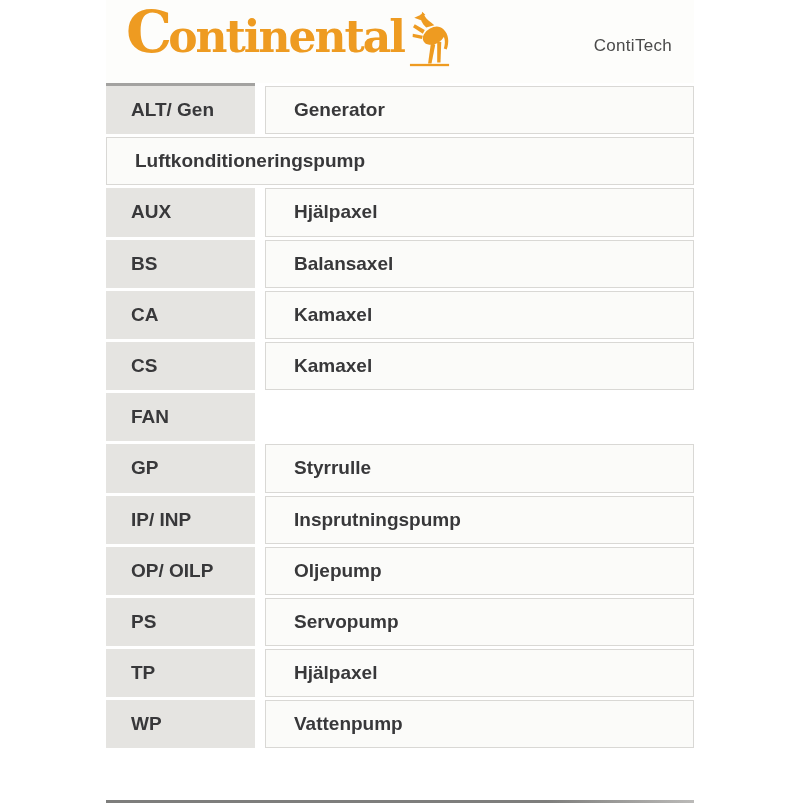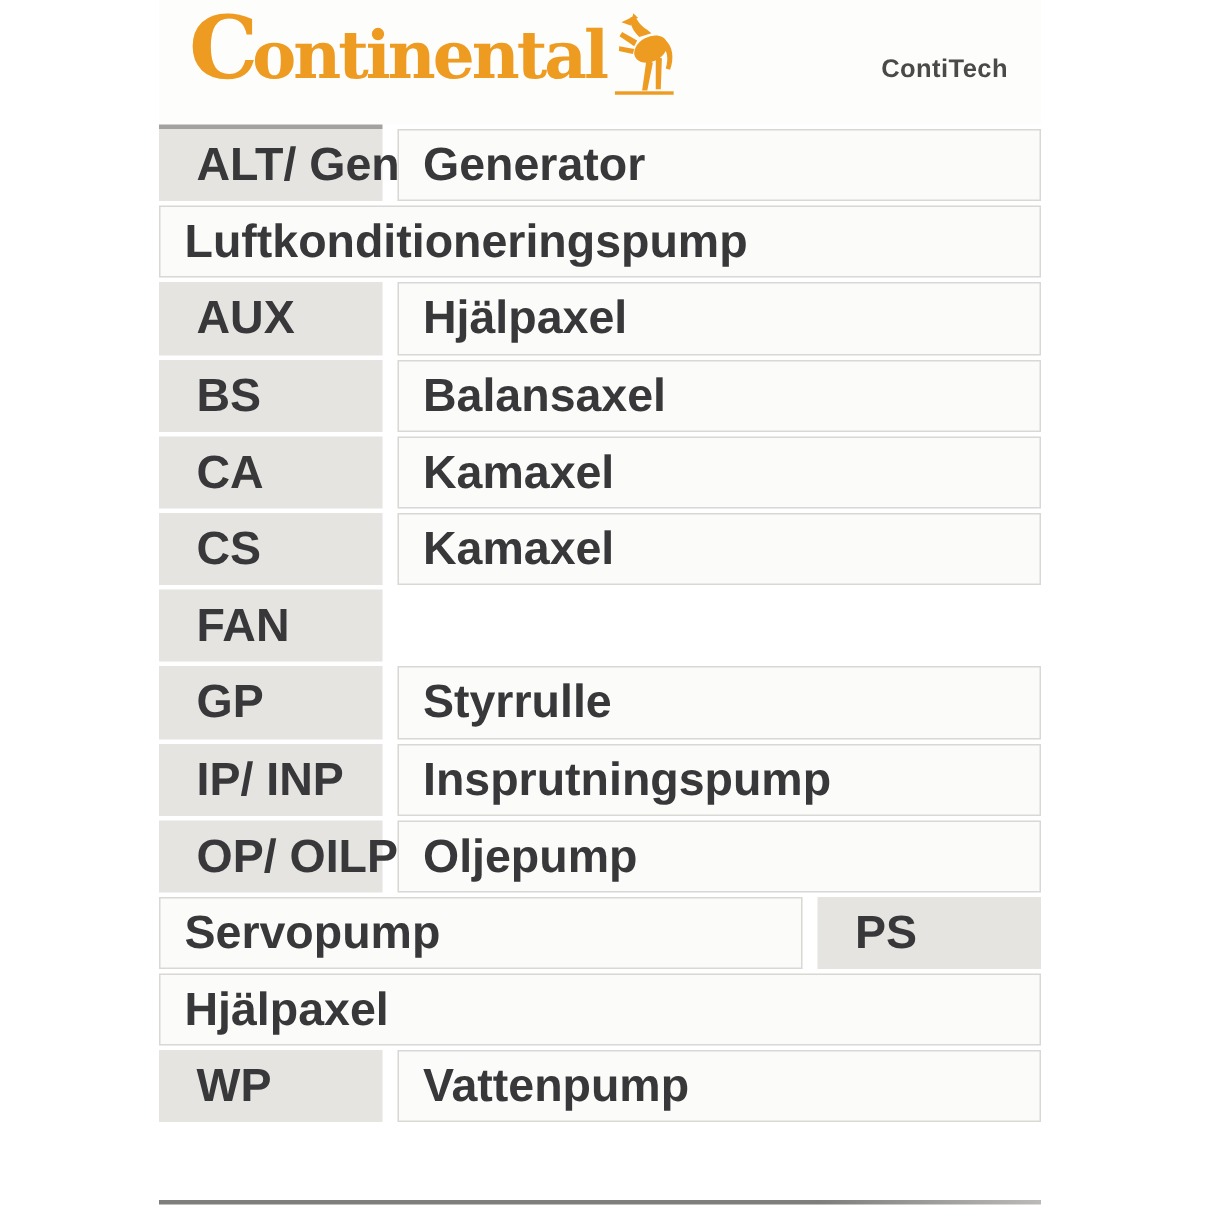--- a/index.html
+++ b/index.html
@@ -14,51 +14,51 @@
     --page-bg:#ffffff;
   }
   html,body{margin:0;padding:0;background:#fff;}
   .page{
     width:805px;height:805px;position:relative;overflow:hidden;
     background:var(--page-bg);
     font-family:"Liberation Sans",sans-serif;
   }
   .content{position:absolute;left:106px;top:0;width:588px;height:805px;}
   .header{position:absolute;left:0;top:0;width:588px;height:83px;background:#fdfdfb;}
-  .brand{position:absolute;left:20px;top:0;display:flex;align-items:flex-start;}
+  .brand{position:absolute;left:20px;top:0;display:flex;align-items:flex-end;}
   .brand-text{
     display:block;
     font-family:"DejaVu Serif",serif;font-weight:700;
     font-size:44px;line-height:64px;letter-spacing:-2px;
     color:var(--brand-orange);
   }
   .brand-text::first-letter{font-size:58px;letter-spacing:-4px;}
   .horse{margin-left:5px;margin-top:8px;}
   .subbrand{
     position:absolute;right:22px;top:36px;
-    font-size:17px;font-weight:700;letter-spacing:.3px;
+    font-size:17px;font-weight:400;letter-spacing:.3px;
     color:var(--subbrand-gray);
   }
   .top-strip{position:absolute;left:0;top:83px;width:149px;height:3px;background:var(--top-strip);}
   .bottom-strip{
     position:absolute;left:0;top:800px;width:588px;height:3px;
     background:linear-gradient(to right,var(--bottom-strip) 0%,var(--bottom-strip) 75%,#bbbab8 100%);
   }
   .table{
     position:absolute;left:0;top:86px;width:588px;
     display:flex;flex-direction:column;row-gap:3px;
   }
   .row{display:flex;column-gap:10px;height:48.2px;}
   .cell{
     display:flex;align-items:center;box-sizing:border-box;
-    font-weight:700;font-size:31px;color:var(--text);
+    font-weight:700;font-size:19px;color:var(--text);
     white-space:nowrap;
   }
   .abbr{width:149px;background:var(--abbr-cell-bg);padding-left:25px;overflow:visible;}
-  .desc{flex:1;background:var(--desc-cell-bg);border:1px solid var(--desc-cell-border);padding-left:16px;}
+  .desc{flex:1;background:var(--desc-cell-bg);border:1px solid var(--desc-cell-border);padding-left:28px;}
 </style>
 </head>
 <body>
 
 <div class="page">
   <div class="content">
 
     <div class="header">
       <div class="brand">
         <span class="brand-text">Continental</span>
@@ -132,25 +132,26 @@
     <div class="cell abbr">IP/ INP</div>
     <div class="cell desc">Insprutningspump</div>
   </div>
 
   <div class="row">
     <div class="cell abbr">OP/ OILP</div>
     <div class="cell desc">Oljepump</div>
   </div>
 
   <div class="row">
+    <div class="cell abbr">PS</div>
     <div class="cell desc">Servopump</div>
-    <div class="cell abbr">PS</div>
   </div>
 
   <div class="row">
+    <div class="cell abbr">TP</div>
     <div class="cell desc">Hjälpaxel</div>
   </div>
 
   <div class="row">
     <div class="cell abbr">WP</div>
     <div class="cell desc">Vattenpump</div>
   </div>
 </div>
 
     <div class="bottom-strip"></div>

